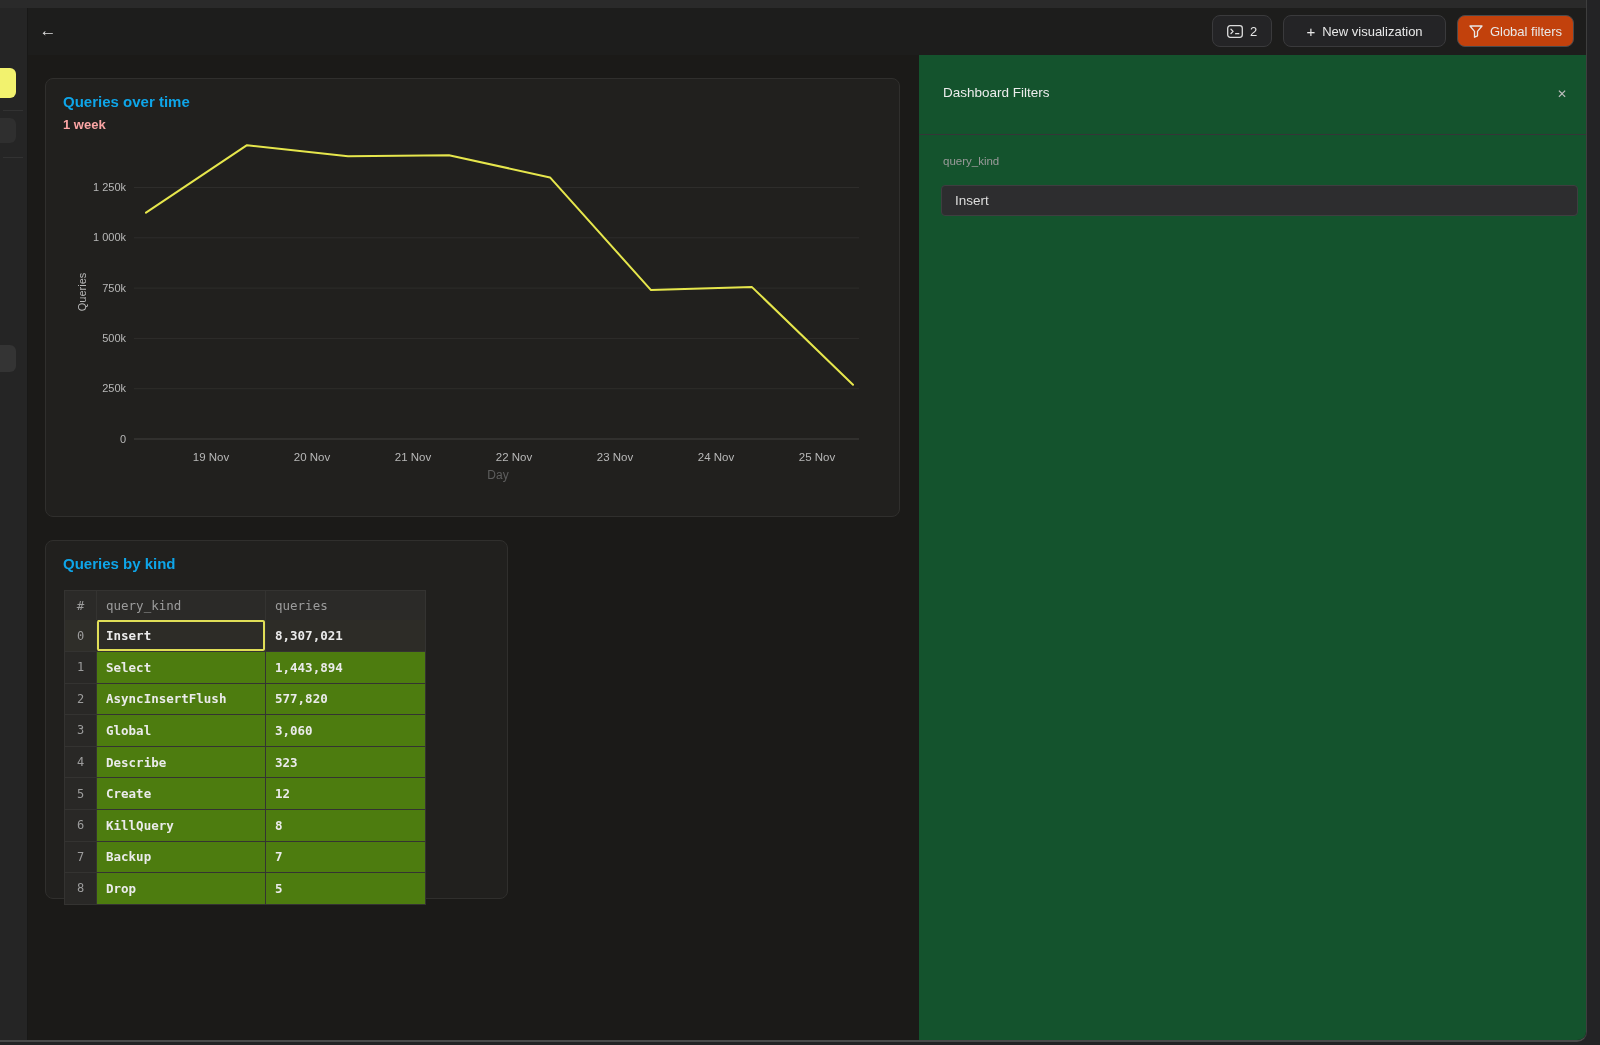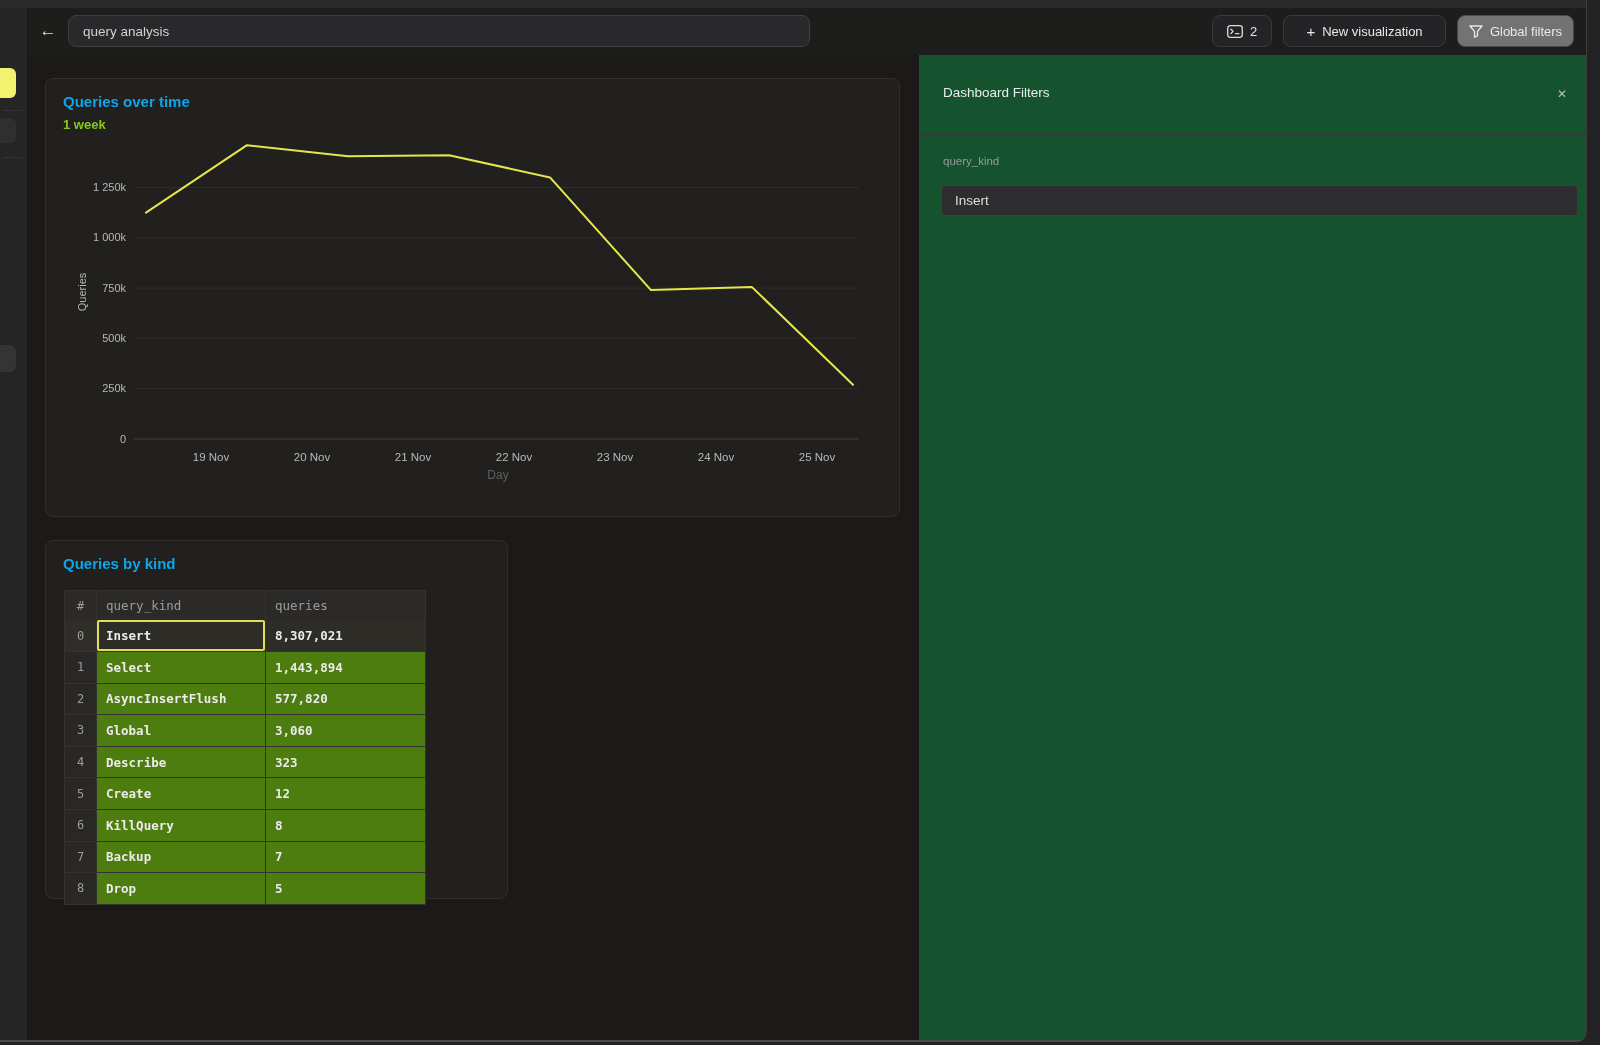--- a/index.html
+++ b/index.html
@@ -38,21 +38,21 @@
     position:absolute;right:12px;top:7px;height:32px;display:flex;gap:11px;align-items:center;
   }
   .tbtn{
     height:32px;box-sizing:border-box;border:1px solid #3a3a3c;border-radius:8px;
     background:#242426;color:#e8e8e8;font-size:13px;
     display:flex;align-items:center;justify-content:center;gap:7px;cursor:pointer;
     padding:0 12px;white-space:nowrap;
   }
   .tbtn.badge{width:60px;}
   .tbtn.newviz{width:163px;}
-  .tbtn.global{width:117px;background:#737373;border-color:#4a4a4c;}
+  .tbtn.global{width:117px;background:#c2410c;border-color:#4a4a4c;}
   .plus-glyph{font-size:15px;color:#e8e8e8;line-height:1;}
   .sidebar{
     position:absolute;left:0;top:8px;bottom:0;width:27px;
     background:#252525;border-right:1px solid #181817;
   }
   .swatch{position:absolute;left:-7px;width:23px;border-radius:6px;cursor:pointer;}
   .swatch.active{top:60px;height:30px;background:#f2f26e;}
   .swatch.s2{top:110px;height:25px;background:#2f2f2f;}
   .swatch.s3{top:337px;height:27px;background:#343434;}
   .side-div{position:absolute;left:3px;right:4px;height:1px;background:#323232;}
@@ -62,21 +62,21 @@
   .card{
     position:absolute;background:#21201e;border:1px solid #302f2d;border-radius:8px;
     box-sizing:border-box;
   }
   .chart-card{left:17px;top:23px;width:855px;height:439px;}
   .table-card{left:17px;top:485px;width:463px;height:359px;}
   .card-title{
     position:absolute;left:17px;top:14px;color:#0ea5e9;font-size:15px;font-weight:700;
   }
   .card-subtitle{
-    position:absolute;left:17px;top:38px;color:#84cc16;font-size:13px;font-weight:700;
+    position:absolute;left:17px;top:38px;color:#fca5a5;font-size:13px;font-weight:700;
   }
   #chart-svg{position:absolute;left:0;top:0;}
   
   .qtable{
     position:absolute;left:18px;top:49px;width:362px;box-sizing:border-box;
     border:1px solid #343331;
     font-family:"DejaVu Sans Mono",monospace;
   }
   .trow{display:flex;height:30.6px;}
   .trow.head{height:29.4px;}
@@ -108,21 +108,20 @@
 </style>
 </head>
 <body>
 
 <div class="window">
   <div class="top-strip"></div>
 
   <div class="toolbar">
     <div class="refresh-icon">↻</div>
     <div class="back-arrow">←</div>
-    <input class="search-input" value="query analysis" style="">
     <div class="toolbar-buttons">
       <div class="tbtn badge">
         <span style="display:flex;">
           <svg width="16" height="13" viewBox="0 0 16 13">
             <rect x="0.7" y="0.7" width="14.6" height="11.6" rx="2.5" fill="none" stroke="#dcdcdc" stroke-width="1.3"></rect>
             <path d="M4 4.3l2.1 2.1L4 8.5" fill="none" stroke="#dcdcdc" stroke-width="1.3" stroke-linecap="round" stroke-linejoin="round"></path>
             <path d="M8.6 8.7h3.2" stroke="#dcdcdc" stroke-width="1.3" stroke-linecap="round"></path>
           </svg>
         </span>
         <span>2</span>

